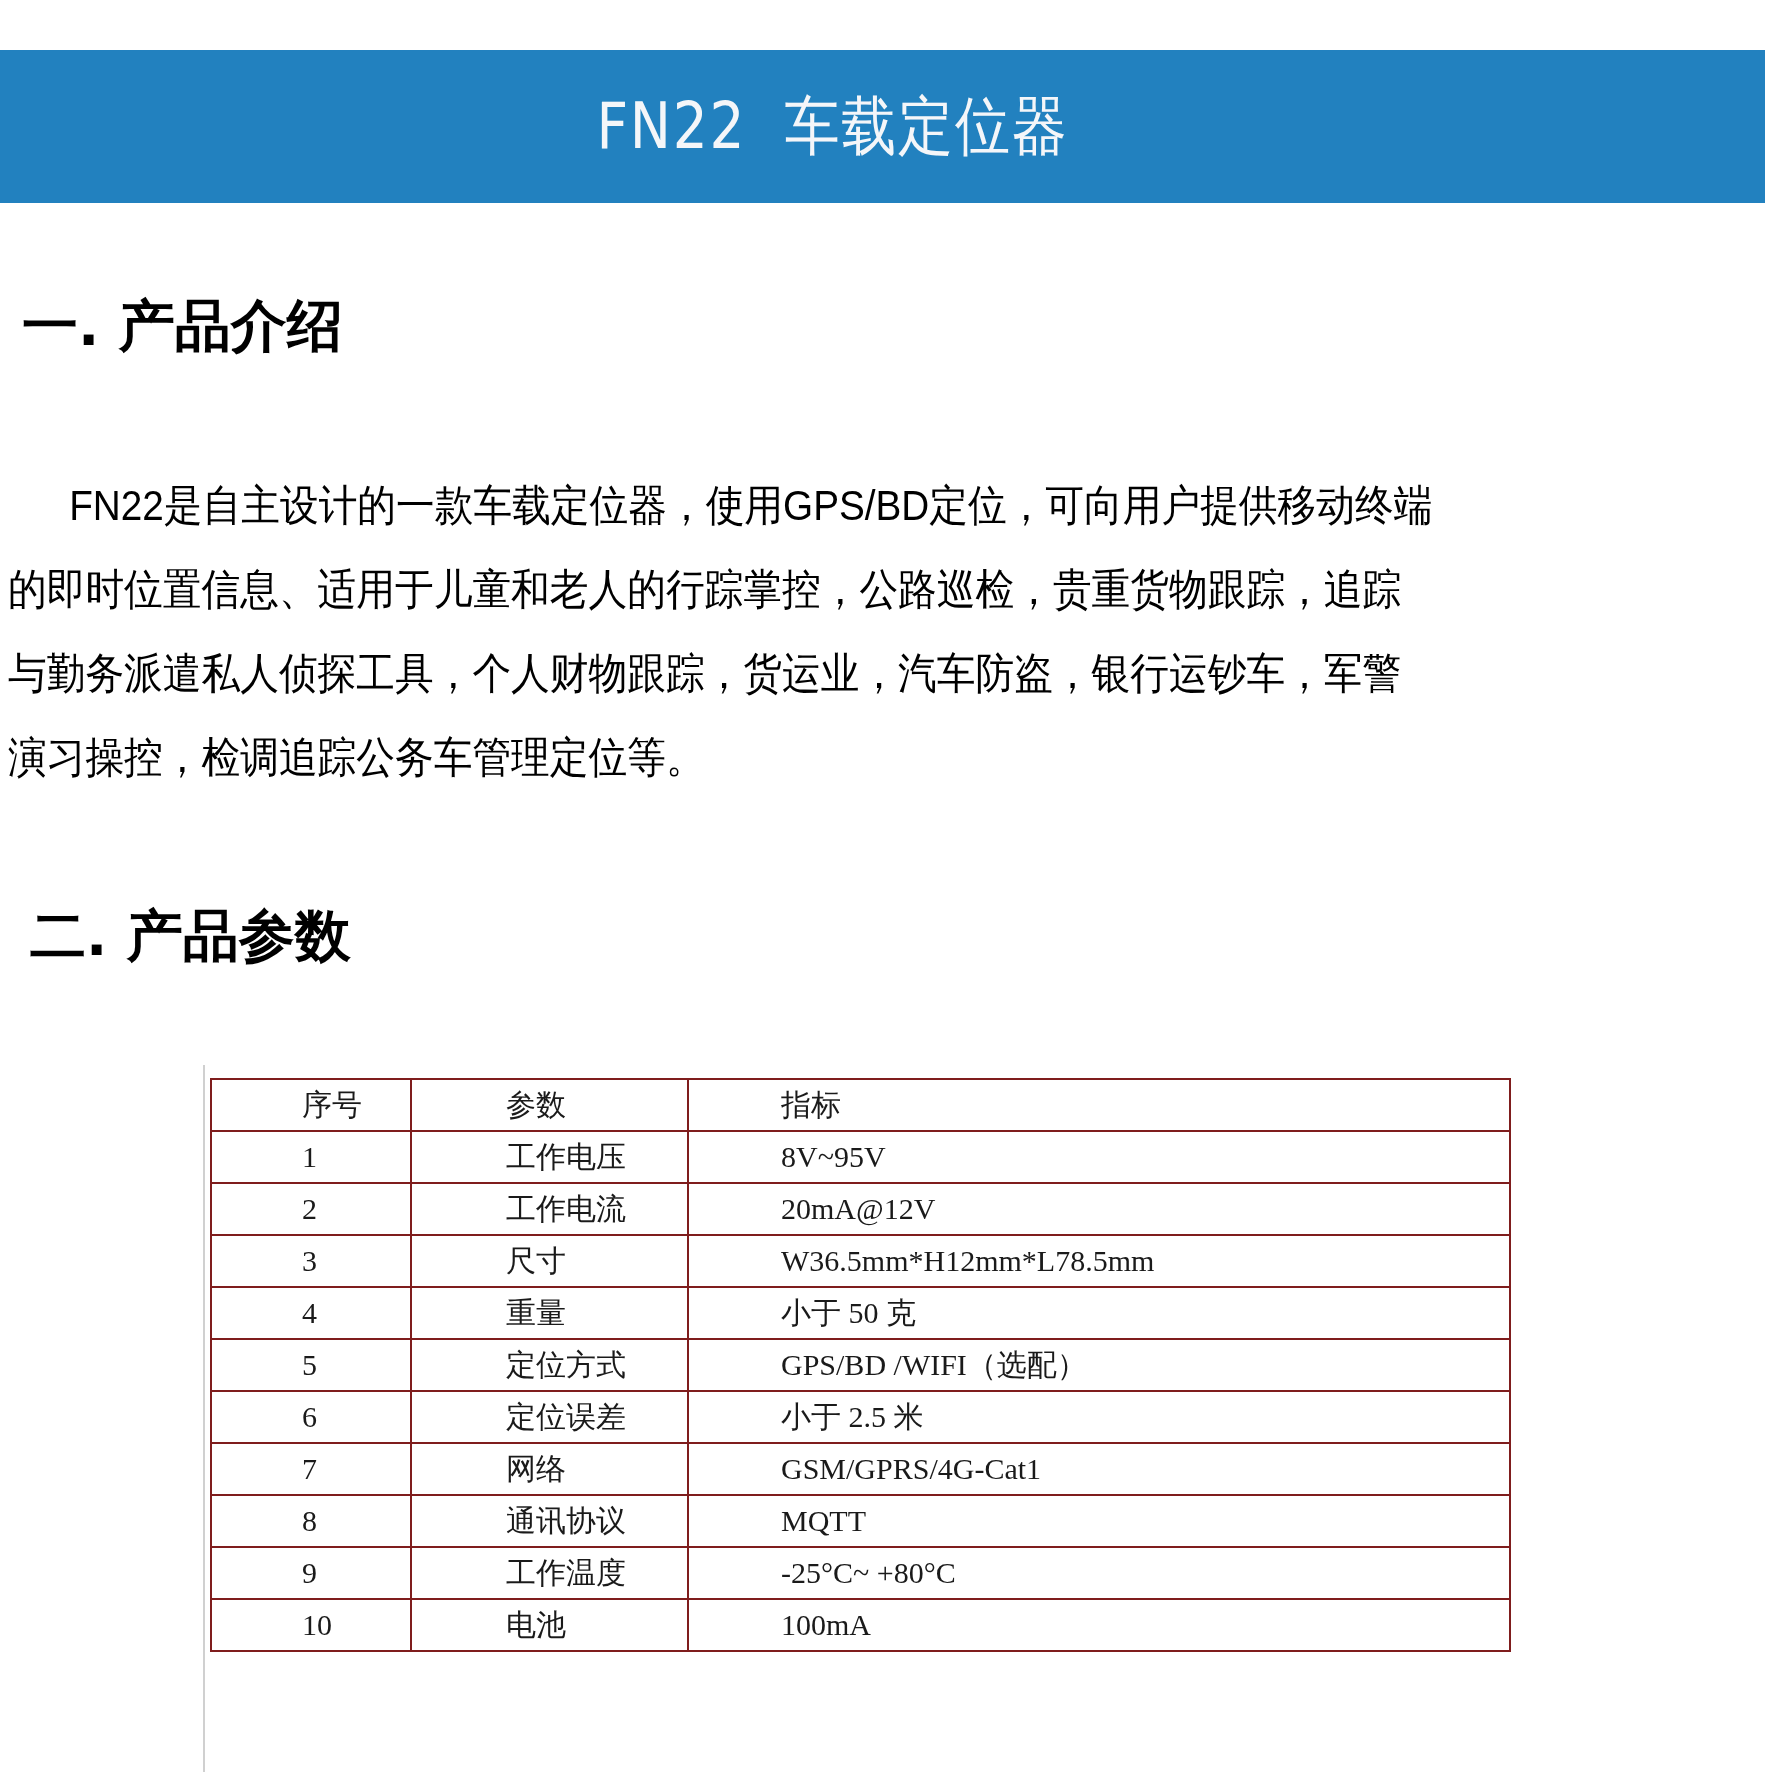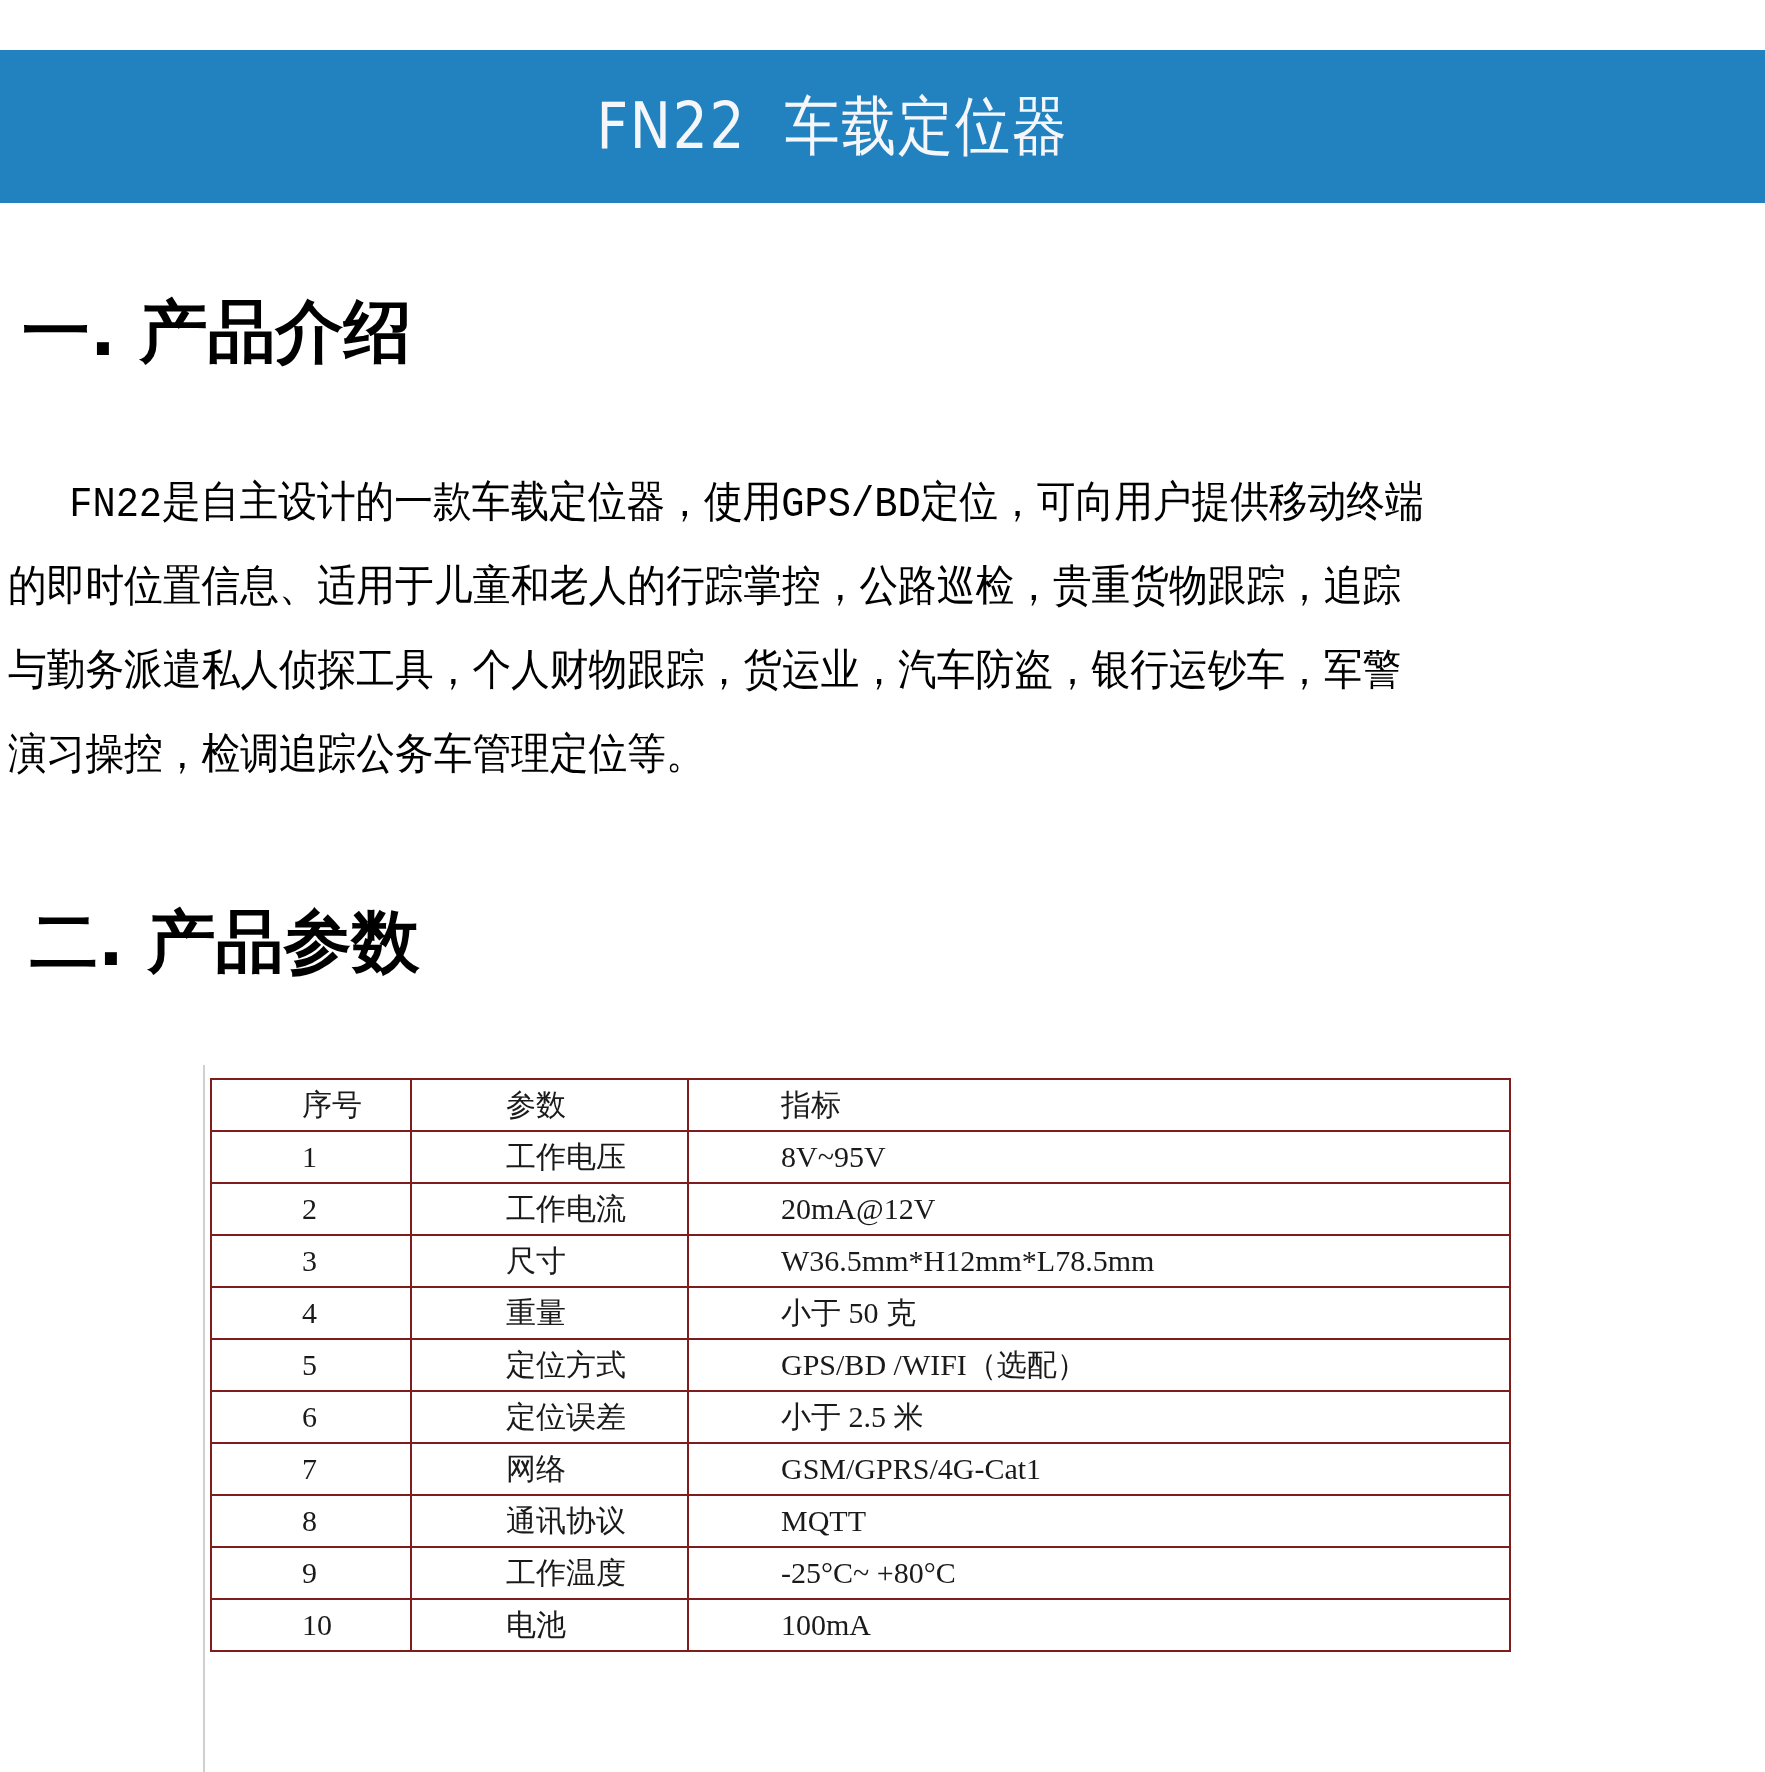--- a/index.html
+++ b/index.html
@@ -3,26 +3,26 @@
 <meta charset="utf-8">
 <style>
   html, body { margin: 0; padding: 0; background: #ffffff; }
   body { width: 1765px; height: 1772px; position: relative; overflow: hidden;
          font-family: "DejaVu Sans", "Liberation Sans", sans-serif; color: #000; }
   .banner { position: absolute; left: 0; top: 50px; width: 1765px; height: 153px;
             background: #2281bf; display: flex; align-items: center; justify-content: center; }
   .banner-title { color: #f4f6f9; font-size: 64px; letter-spacing: 2px;
                   font-family: "DejaVu Sans", sans-serif; font-weight: normal;
                   transform: scaleX(0.86); white-space: pre; margin-left: -100px; }
-  .section-heading { position: absolute; font-weight: bold; font-size: 68px;
+  .section-heading { position: absolute; font-weight: bold; font-size: 56px;
                      font-family: "DejaVu Sans", sans-serif; white-space: nowrap; line-height: 1; }
   .h1 { left: 22px; top: 298px; }
   .h2 { left: 30px; top: 908px; }
   .intro { position: absolute; left: 8px; top: 463px; width: 1745px;
-           font-size: 43px; line-height: 84px; font-family: Liberation Mono, monospace;
+           font-size: 43px; line-height: 84px; font-family: Liberation Sans, sans-serif;
            text-indent: 68px; text-align: justify; transform-origin: left top; }
   .intro .line { display: block; white-space: nowrap; transform: scaleX(0.9); transform-origin: left; }
   .table-wrap { position: absolute; left: 203px; top: 1065px; width: 1310px; height: 707px;
                 border-left: 2px solid #d0d0d0; }
   table.params { position: absolute; left: 5px; top: 13px; width: 1301px; border-collapse: collapse;
                  font-family: "Liberation Serif", "DejaVu Serif", serif; font-size: 30px; color: #1a1a1a; }
   table.params td, table.params th { border: 2px solid #7f1d1d; font-weight: normal; text-align: left;
                  vertical-align: top; padding: 0; height: 50px; line-height: 50px; }
   .c1 { width: 200px; padding-left: 90px !important; box-sizing: border-box; }
   .c2 { width: 277px; padding-left: 94px !important; box-sizing: border-box; }

